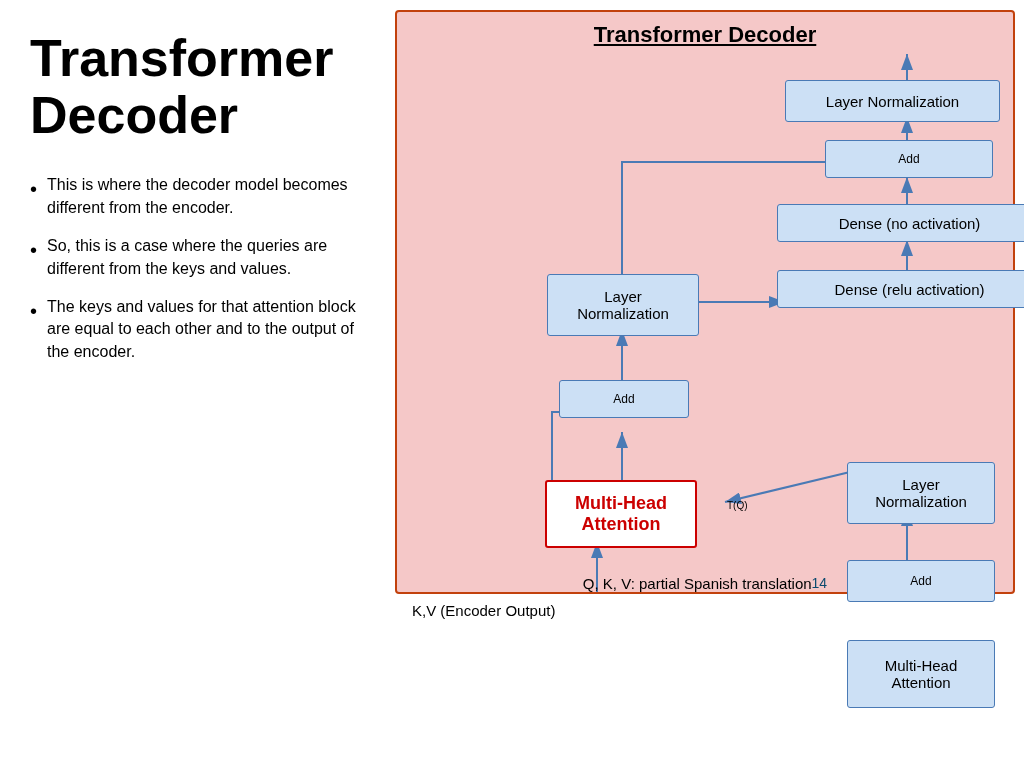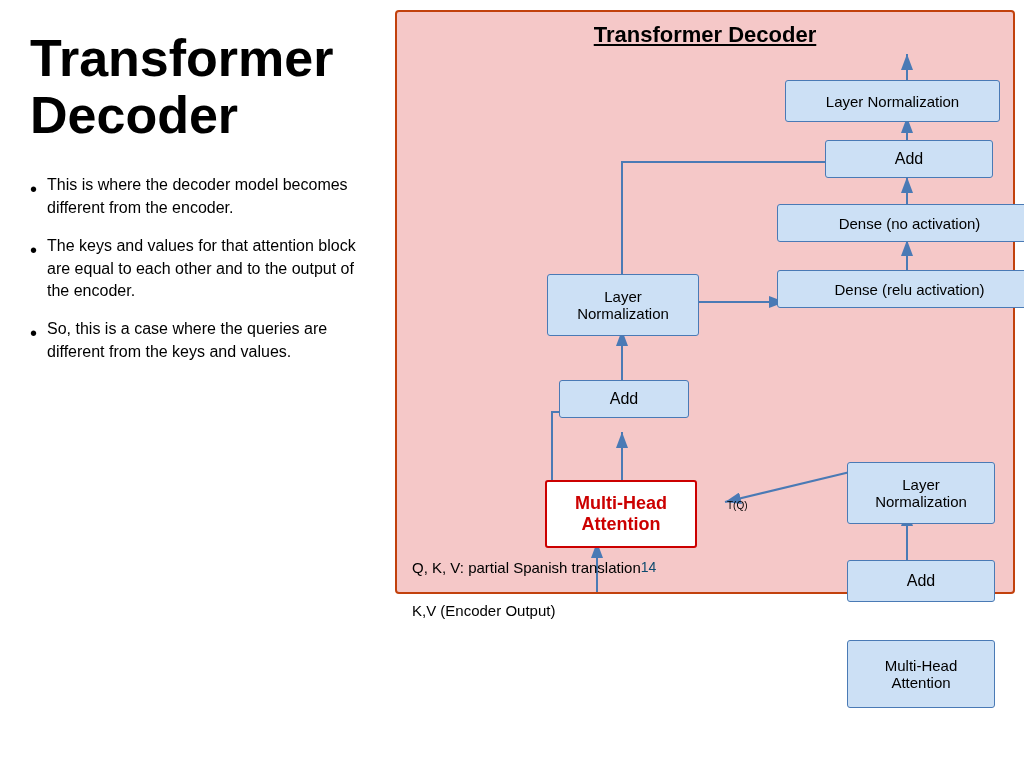--- a/index.html
+++ b/index.html
@@ -75,21 +75,21 @@
 
     
     .box {
       background: #cce0f5;
       border: 1.5px solid #4a7ab5;
       border-radius: 3px;
       display: flex;
       align-items: center;
       justify-content: center;
       text-align: center;
-      font-size: 16px;
+      font-size: 12px;
       position: absolute;
     }
 
     .box-red {
       background: white;
       border: 2px solid #cc0000;
       color: #cc0000;
       font-weight: bold;
       font-size: 18px;
     }
@@ -99,25 +99,25 @@
       position: absolute;
       top: 0;
       left: 0;
       width: 100%;
       height: 100%;
       pointer-events: none;
     }
 
     .footnote {
       position: absolute;
-      bottom: 16px;
+      bottom: 0;
       left: 0;
       right: 0;
       display: flex;
-      justify-content: flex-start;
+      justify-content: center;
       padding: 0 15px;
       font-size: 15px;
     }
 
     .page-num {
       font-size: 14px;
       color: #0c4a6e;
     }
   </style>
 </head>
@@ -126,24 +126,24 @@
 <div class="left-panel">
   <h1 class="main-title">
     <span>Transformer</span><br>
     <span>Decoder</span>
   </h1>
   <ul class="bullet-list">
     <li>
         <span>This is where the decoder model becomes different from the encoder.</span>
       </li>
     <li>
-        <span>The keys and values for that attention block are equal to each other and to the output of the encoder.</span>
+        <span>So, this is a case where the queries are different from the keys and values.</span>
       </li>
     <li>
-        <span>So, this is a case where the queries are different from the keys and values.</span>
+        <span>The keys and values for that attention block are equal to each other and to the output of the encoder.</span>
       </li>
   </ul>
 </div>
 
 <div class="right-panel">
   <div class="diagram-title">Transformer Decoder</div>
 
   <svg class="diagram-svg">
 
     <defs>

